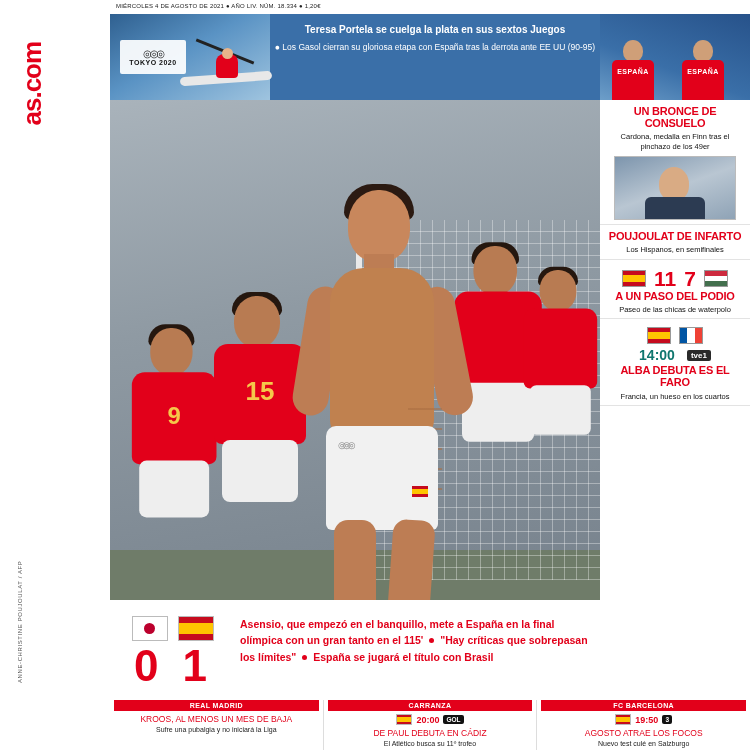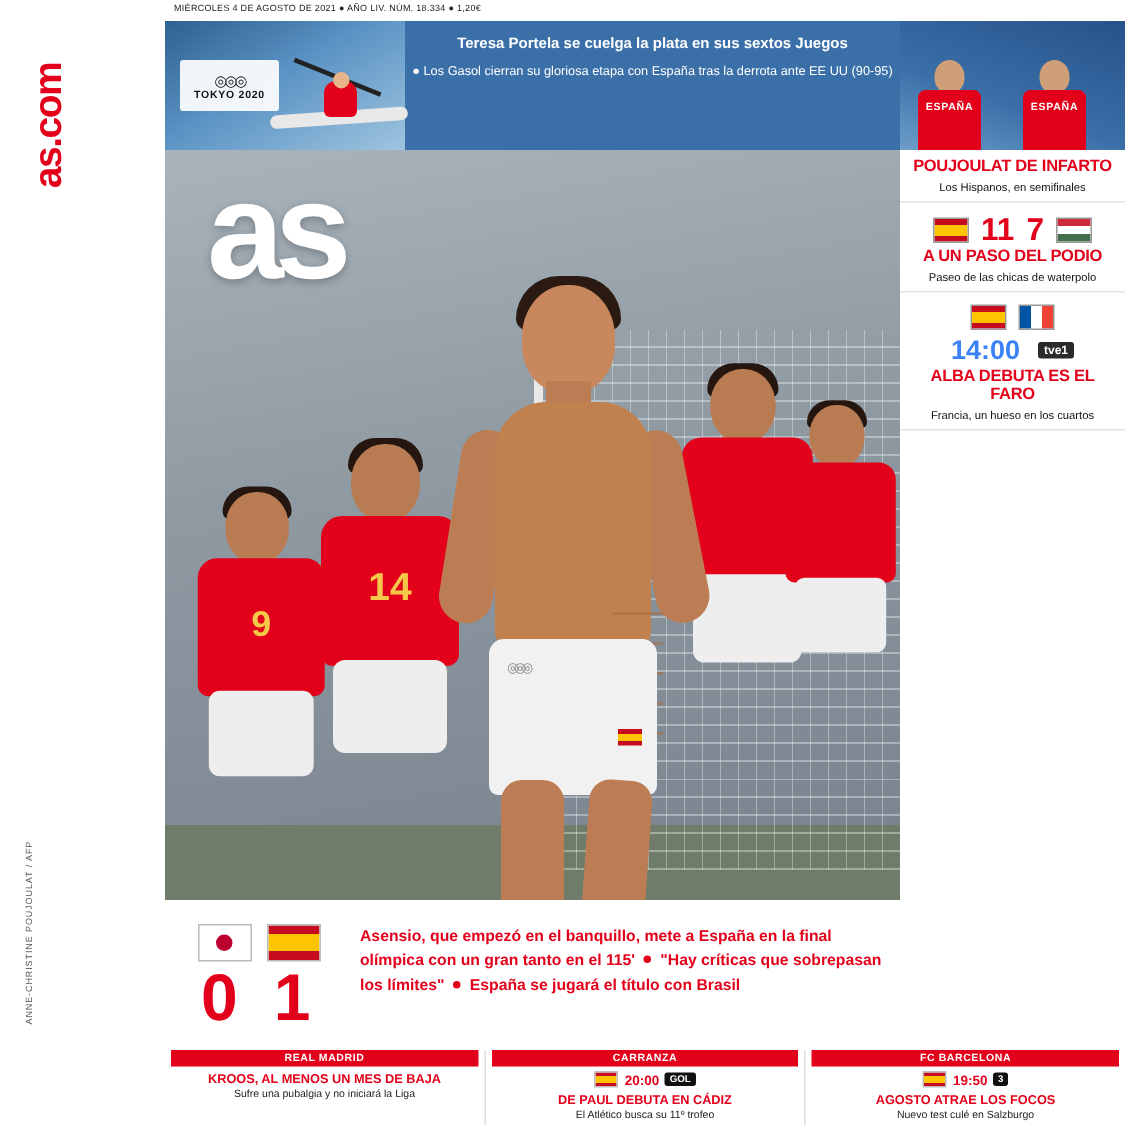--- a/index.html
+++ b/index.html
@@ -62,21 +62,21 @@
 
   .score-row{display:flex;align-items:center;justify-content:center;gap:8px;margin:3px 0 1px 0;}
   .flag{width:22px;height:15px;border:1px solid #999;display:inline-block;position:relative;overflow:hidden;}
   .f-se{background:linear-gradient(#006aa7,#006aa7);}
   .f-se:before{content:"";position:absolute;left:7px;top:0;width:4px;height:15px;background:#fecc00;}
   .f-se:after{content:"";position:absolute;left:0;top:5.5px;width:22px;height:4px;background:#fecc00;}
   .f-es{background:linear-gradient(#c60b1e 0 25%,#ffc400 25% 75%,#c60b1e 75% 100%);}
   .f-fr{background:linear-gradient(90deg,#0055a4 0 33%,#ffffff 33% 66%,#ef4135 66% 100%);}
   .f-hu{background:linear-gradient(#cd2a3e 0 33%,#ffffff 33% 66%,#436f4d 66% 100%);}
   .num-red{color:#e2001a;font-size:21px;font-weight:bold;line-height:1;}
-  .time-red{color:#3b82f6;font-size:18px;font-weight:bold;}
+  .time-red{color:#0f766e;font-size:14px;font-weight:bold;}
   .tve{display:inline-block;background:#2a2a2a;color:#fff;font-size:8px;font-weight:bold;
     padding:1px 4px;border-radius:2px;margin-left:4px;}
 
   
   .hero{position:absolute;left:0;top:100px;width:490px;height:600px;overflow:hidden;
     background:linear-gradient(170deg,#a9b3bb 0%,#8f9aa3 35%,#6f7a85 100%);}
   .pitch{position:absolute;left:0;bottom:0;width:490px;height:150px;background:#6f7c69;}
   .goalnet{position:absolute;left:250px;top:120px;width:240px;height:360px;
     background:
       repeating-linear-gradient(90deg,rgba(255,255,255,.35) 0 1px,transparent 1px 12px),
@@ -136,21 +136,21 @@
   .sb-text{position:absolute;left:130px;top:16px;width:348px;color:#e2001a;font-size:10.5px;
     line-height:1.55;font-weight:bold;}
   .sb-text .b{display:inline-block;width:5px;height:5px;background:#e2001a;border-radius:50%;margin:0 3px 1px 3px;}
 
   
   .footer{position:absolute;left:0;top:700px;width:640px;height:50px;background:#ffffff;display:flex;}
   .fcol{flex:1;border-left:1px solid #ddd;padding:0 4px;position:relative;}
   .fcol:first-child{border-left:none;}
   .fhead{background:#e2001a;color:#fff;font-size:7px;font-weight:bold;text-align:center;
     padding:2px 0;letter-spacing:.4px;}
-  .ftitle{color:#e2001a;font-size:8.5px;font-weight:bold;text-align:center;margin-top:3px;line-height:1.2;}
+  .ftitle{color:#e2001a;font-size:8.5px;font-weight:normal;text-align:center;margin-top:3px;line-height:1.2;}
   .fsub{color:#222;font-size:7px;text-align:center;margin-top:2px;line-height:1.2;}
   .fmeta{display:flex;align-items:center;justify-content:center;gap:4px;margin-top:3px;}
   .fmeta .ft{color:#e2001a;font-size:9px;font-weight:bold;}
   .fmeta .chan{background:#111;color:#fff;font-size:6.5px;font-weight:bold;padding:1px 3px;border-radius:2px;}
   .fmeta .mini{width:14px;height:9px;border:1px solid #bbb;display:inline-block;}
 </style>
 </head>
 <body>
 
 <div class="page">
@@ -209,21 +209,21 @@
           <div class="head"></div>
         <div class="shirt">
             <div class="n">9</div>
           </div>
           <div class="shorts"></div>
       </div>
       <div class="mate m2">
         <div class="hair"></div>
           <div class="head"></div>
         <div class="shirt">
-            <div class="n">14</div>
+            <div class="n">15</div>
           </div>
           <div class="shorts"></div>
       </div>
       <div class="mate m3">
         <div class="hair"></div>
           <div class="head"></div>
         <div class="shirt">
             <div class="n"></div>
           </div>
           <div class="shorts"></div>
@@ -248,21 +248,20 @@
           </div>
         <div class="p-shorts">
             <div class="rings">◎◎◎</div>
             <div class="crest"></div>
           </div>
         <div class="p-legL"></div>
           <div class="p-legR"></div>
           <div class="p-shoe"></div>
       </div>
 
-      <div class="as-logo">as</div>
       <div class="gold">GOL DE ORO</div>
     </div>
 
     <div class="scorebar">
       <div class="sb-flags">
         <span class="f-jp"></span>
         <span class="f-es2"></span>
       </div>
       <div class="sb-score">
         <span>0</span>
@@ -272,20 +271,29 @@
         <span>Asensio, que empezó en el banquillo, mete a España en la final olímpica con un gran tanto en el 115'</span>
         <span class="b"></span>
         <span>"Hay críticas que sobrepasan los límites"</span>
         <span class="b"></span>
         <span>España se jugará el título con Brasil</span>
       </div>
     </div>
 
     <div class="rail">
 
+      <div class="rail-block">
+        <div class="rail-kicker">UN BRONCE DE CONSUELO</div>
+        <div class="rail-sub">Cardona, medalla en Finn tras el pinchazo de los 49er</div>
+        <div class="medal-photo">
+          <div class="face"></div>
+            <div class="ribbon"></div>
+            <div class="torso"></div>
+        </div>
+      </div>
 
       <div class="rail-block">
         <div class="rail-kicker">POUJOULAT DE INFARTO</div>
         <div class="rail-sub">Los Hispanos, en semifinales</div>
       </div>
 
       <div class="rail-block">
         <div class="score-row">
           <span class="flag f-es"></span>
           <span class="num-red">11</span>

